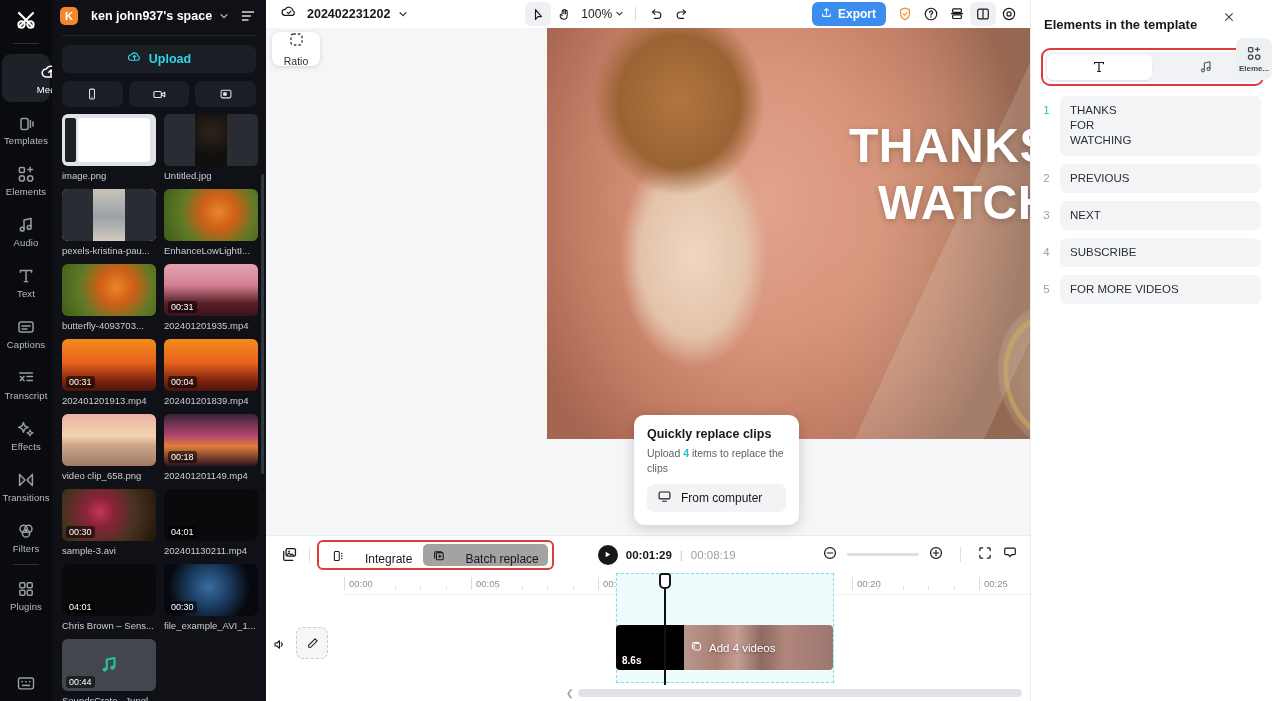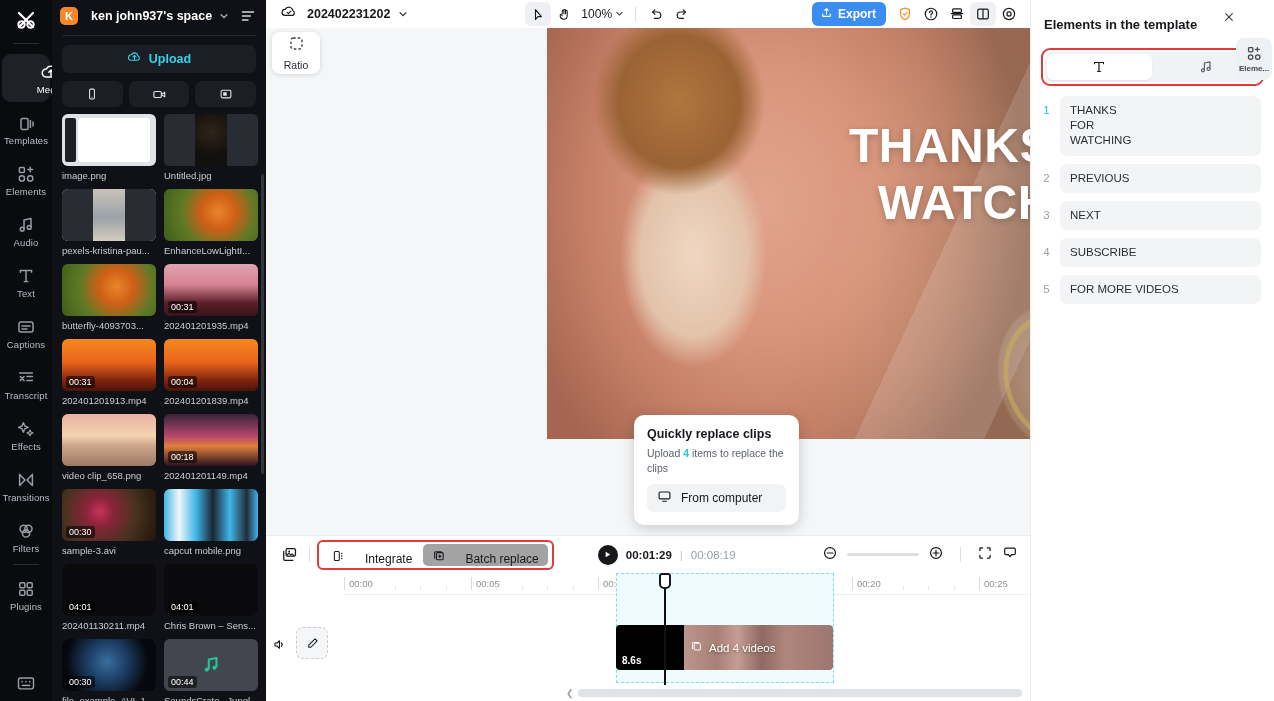--- a/index.html
+++ b/index.html
@@ -109,21 +109,21 @@
     display: flex; align-items: center; gap: 5px; padding: 0 10px 0 8px;
     color: #fff; font-size: 12px; font-weight: bold; cursor: pointer; margin-right: 6px;
   }
 
   
   .preview-zone {
     flex: 1; background: #f5f6f8; position: relative; display: flex;
     align-items: flex-start; justify-content: center; min-height: 0;
   }
   .ratio-chip {
-    position: absolute; left: 6px; top: 4px; width: 48px; height: 42px; background: #fff;
+    position: absolute; left: 6px; top: 4px; width: 48px; height: 34px; background: #fff;
     border-radius: 8px; box-shadow: 0 1px 5px rgba(0,0,0,.14);
     display: flex; flex-direction: column; align-items: center; justify-content: center;
     gap: 3px; cursor: pointer; z-index: 6;
   }
   .ratio-label { font-size: 10.5px; color: #2b2e34; }
 
   .stage {
     position: absolute; left: 281px; top: 0; width: 733px; height: 411px;
     overflow: hidden;
   }
@@ -525,26 +525,20 @@
               <span class="dur">00:18</span>
             </div>
             <div class="mname">202401201149.mp4</div>
           </div>
           <div class="media-cell">
             <div class="thumb">
               <div class="thumb-inner" style="background:radial-gradient(circle at 40% 44%,#c8335c 0%,#8a2438 22%,#4a3220 56%,#201508 100%);"></div>
               <span class="dur">00:30</span>
             </div>
             <div class="mname">sample-3.avi</div>
-          </div>
-          <div class="media-cell">
-            <div class="thumb">
-              <div class="thumb-inner" style="background:linear-gradient(90deg,#3fb6e8 0%,#f2f6f9 16%,#3fb6e8 34%,#1b2530 52%,#3fb6e8 70%,#222c36 88%,#3fb6e8 100%);"></div>
-            </div>
-            <div class="mname">capcut mobile.png</div>
           </div>
           <div class="media-cell">
             <div class="thumb">
               <div class="thumb-inner" style="background:#0a0a0c;"></div>
               <span class="dur">04:01</span>
             </div>
             <div class="mname">202401130211.mp4</div>
           </div>
           <div class="media-cell">
             <div class="thumb">

